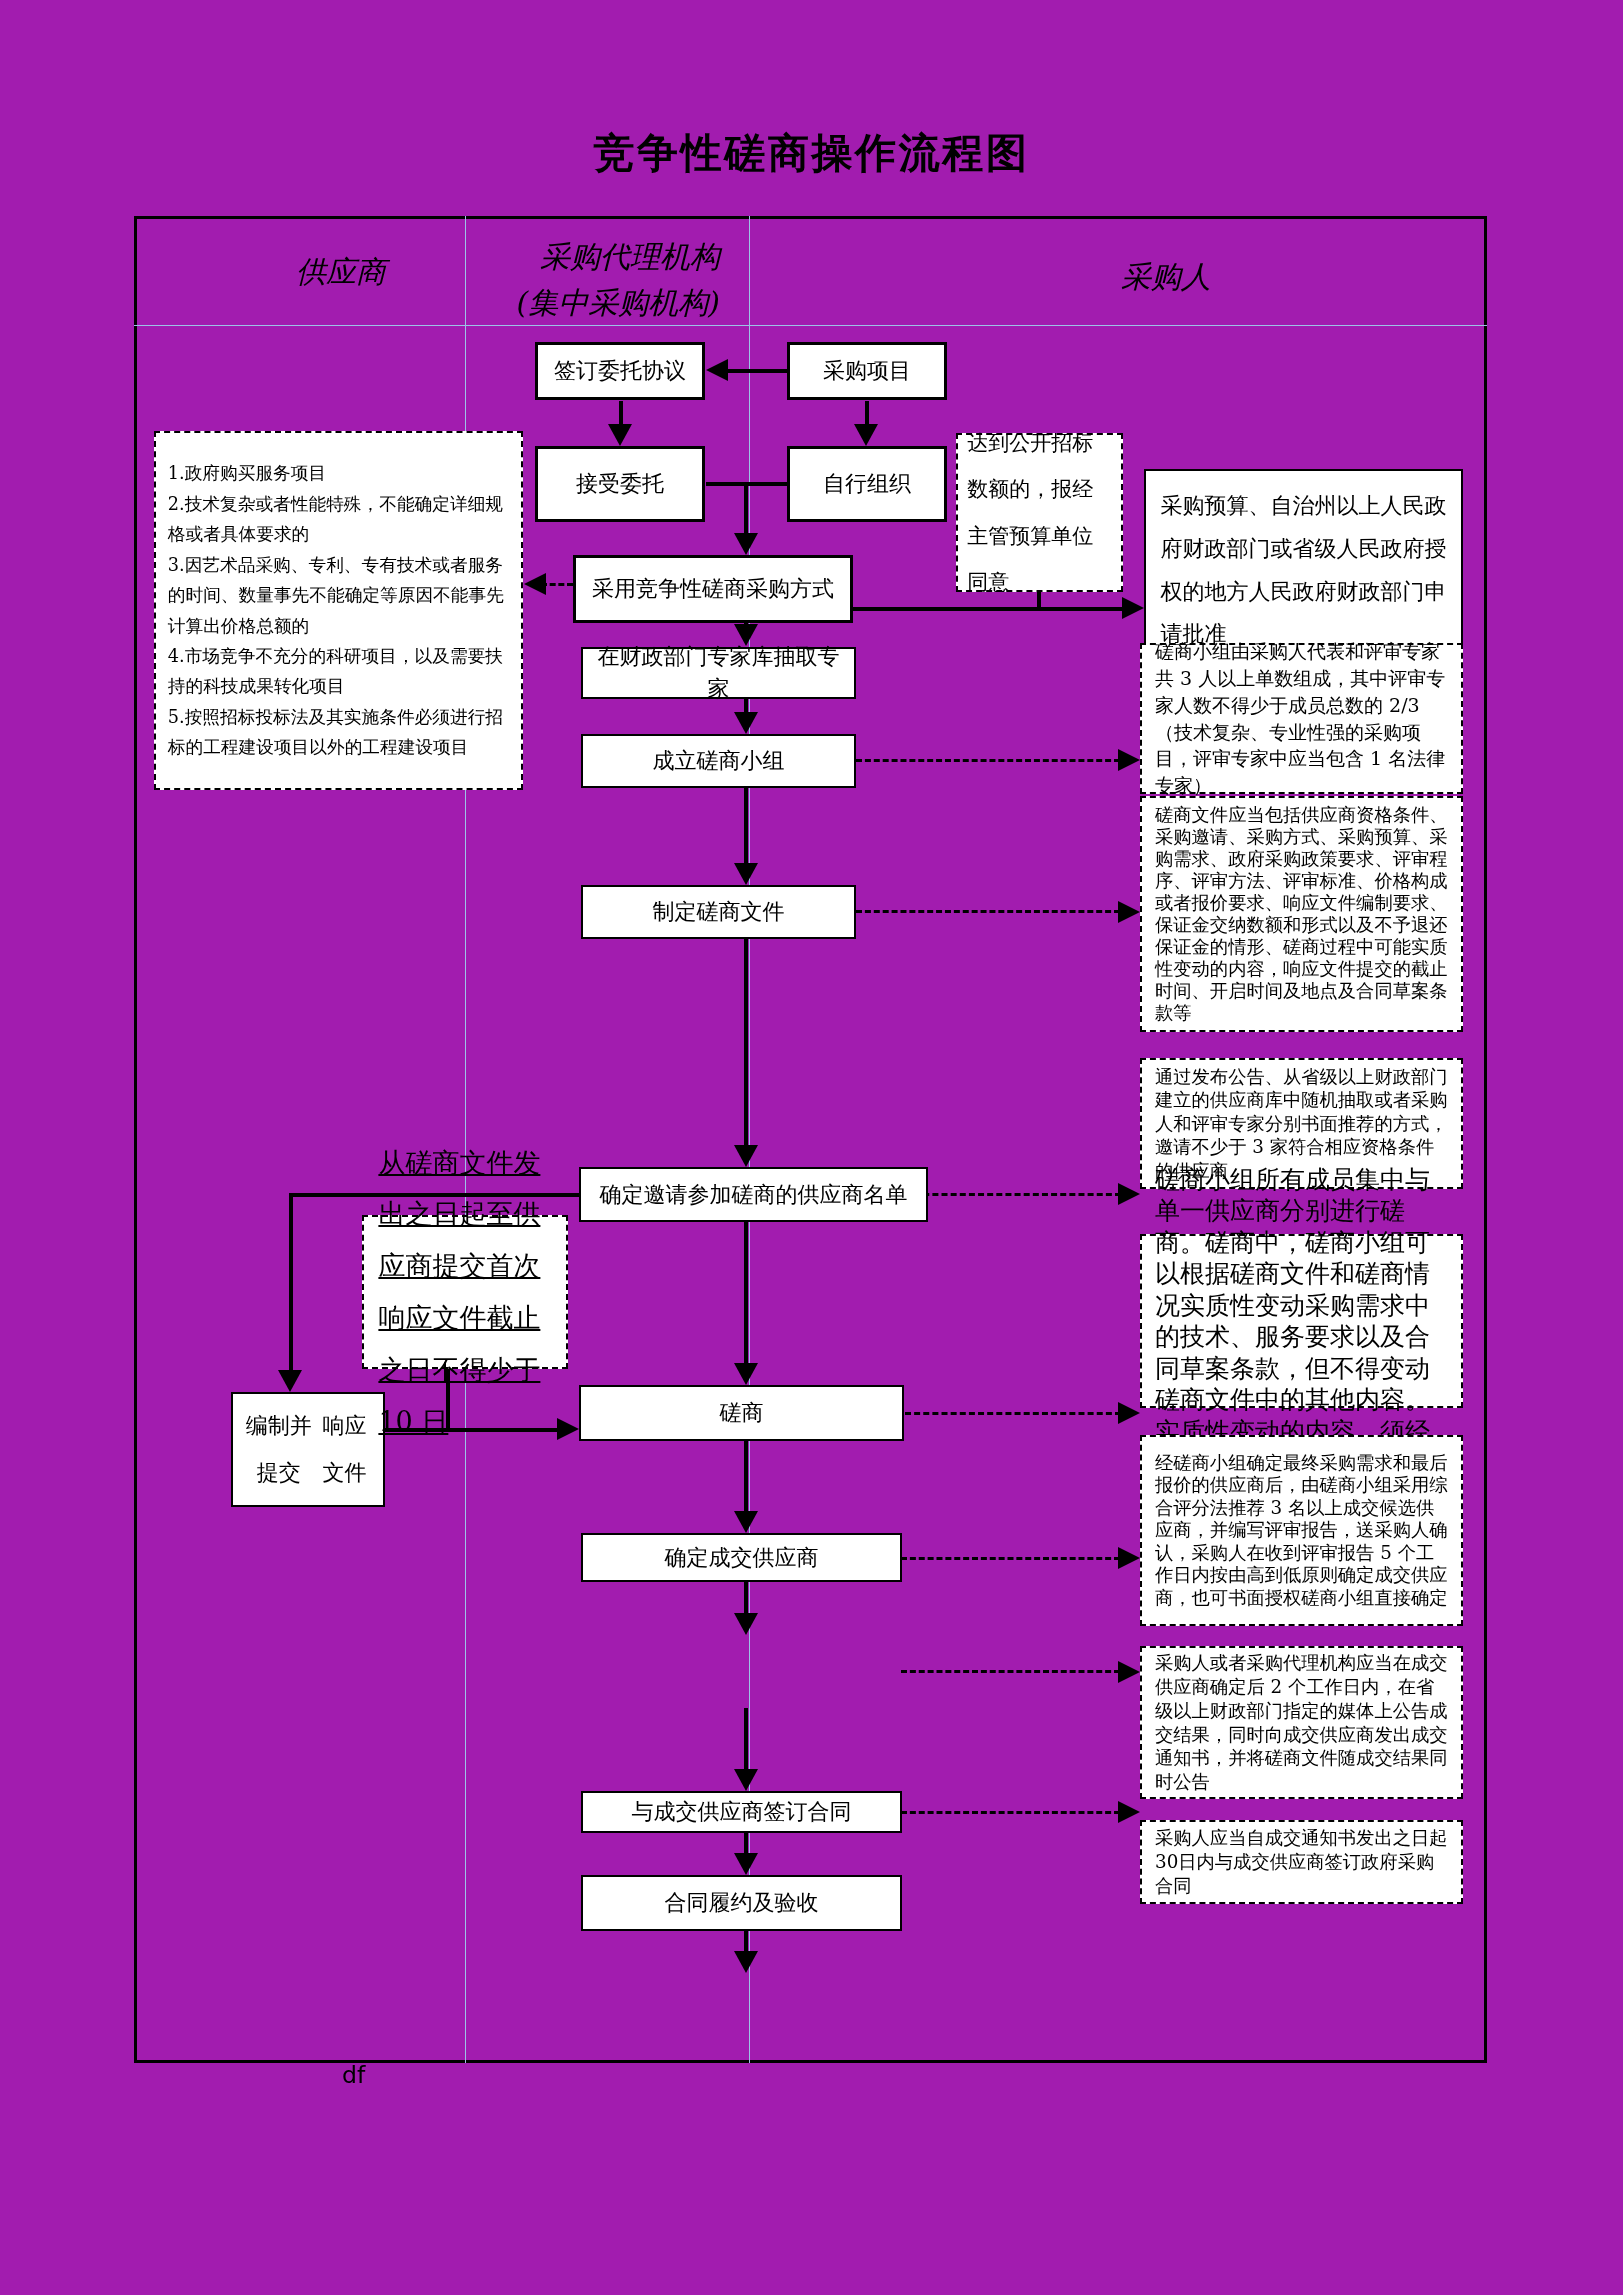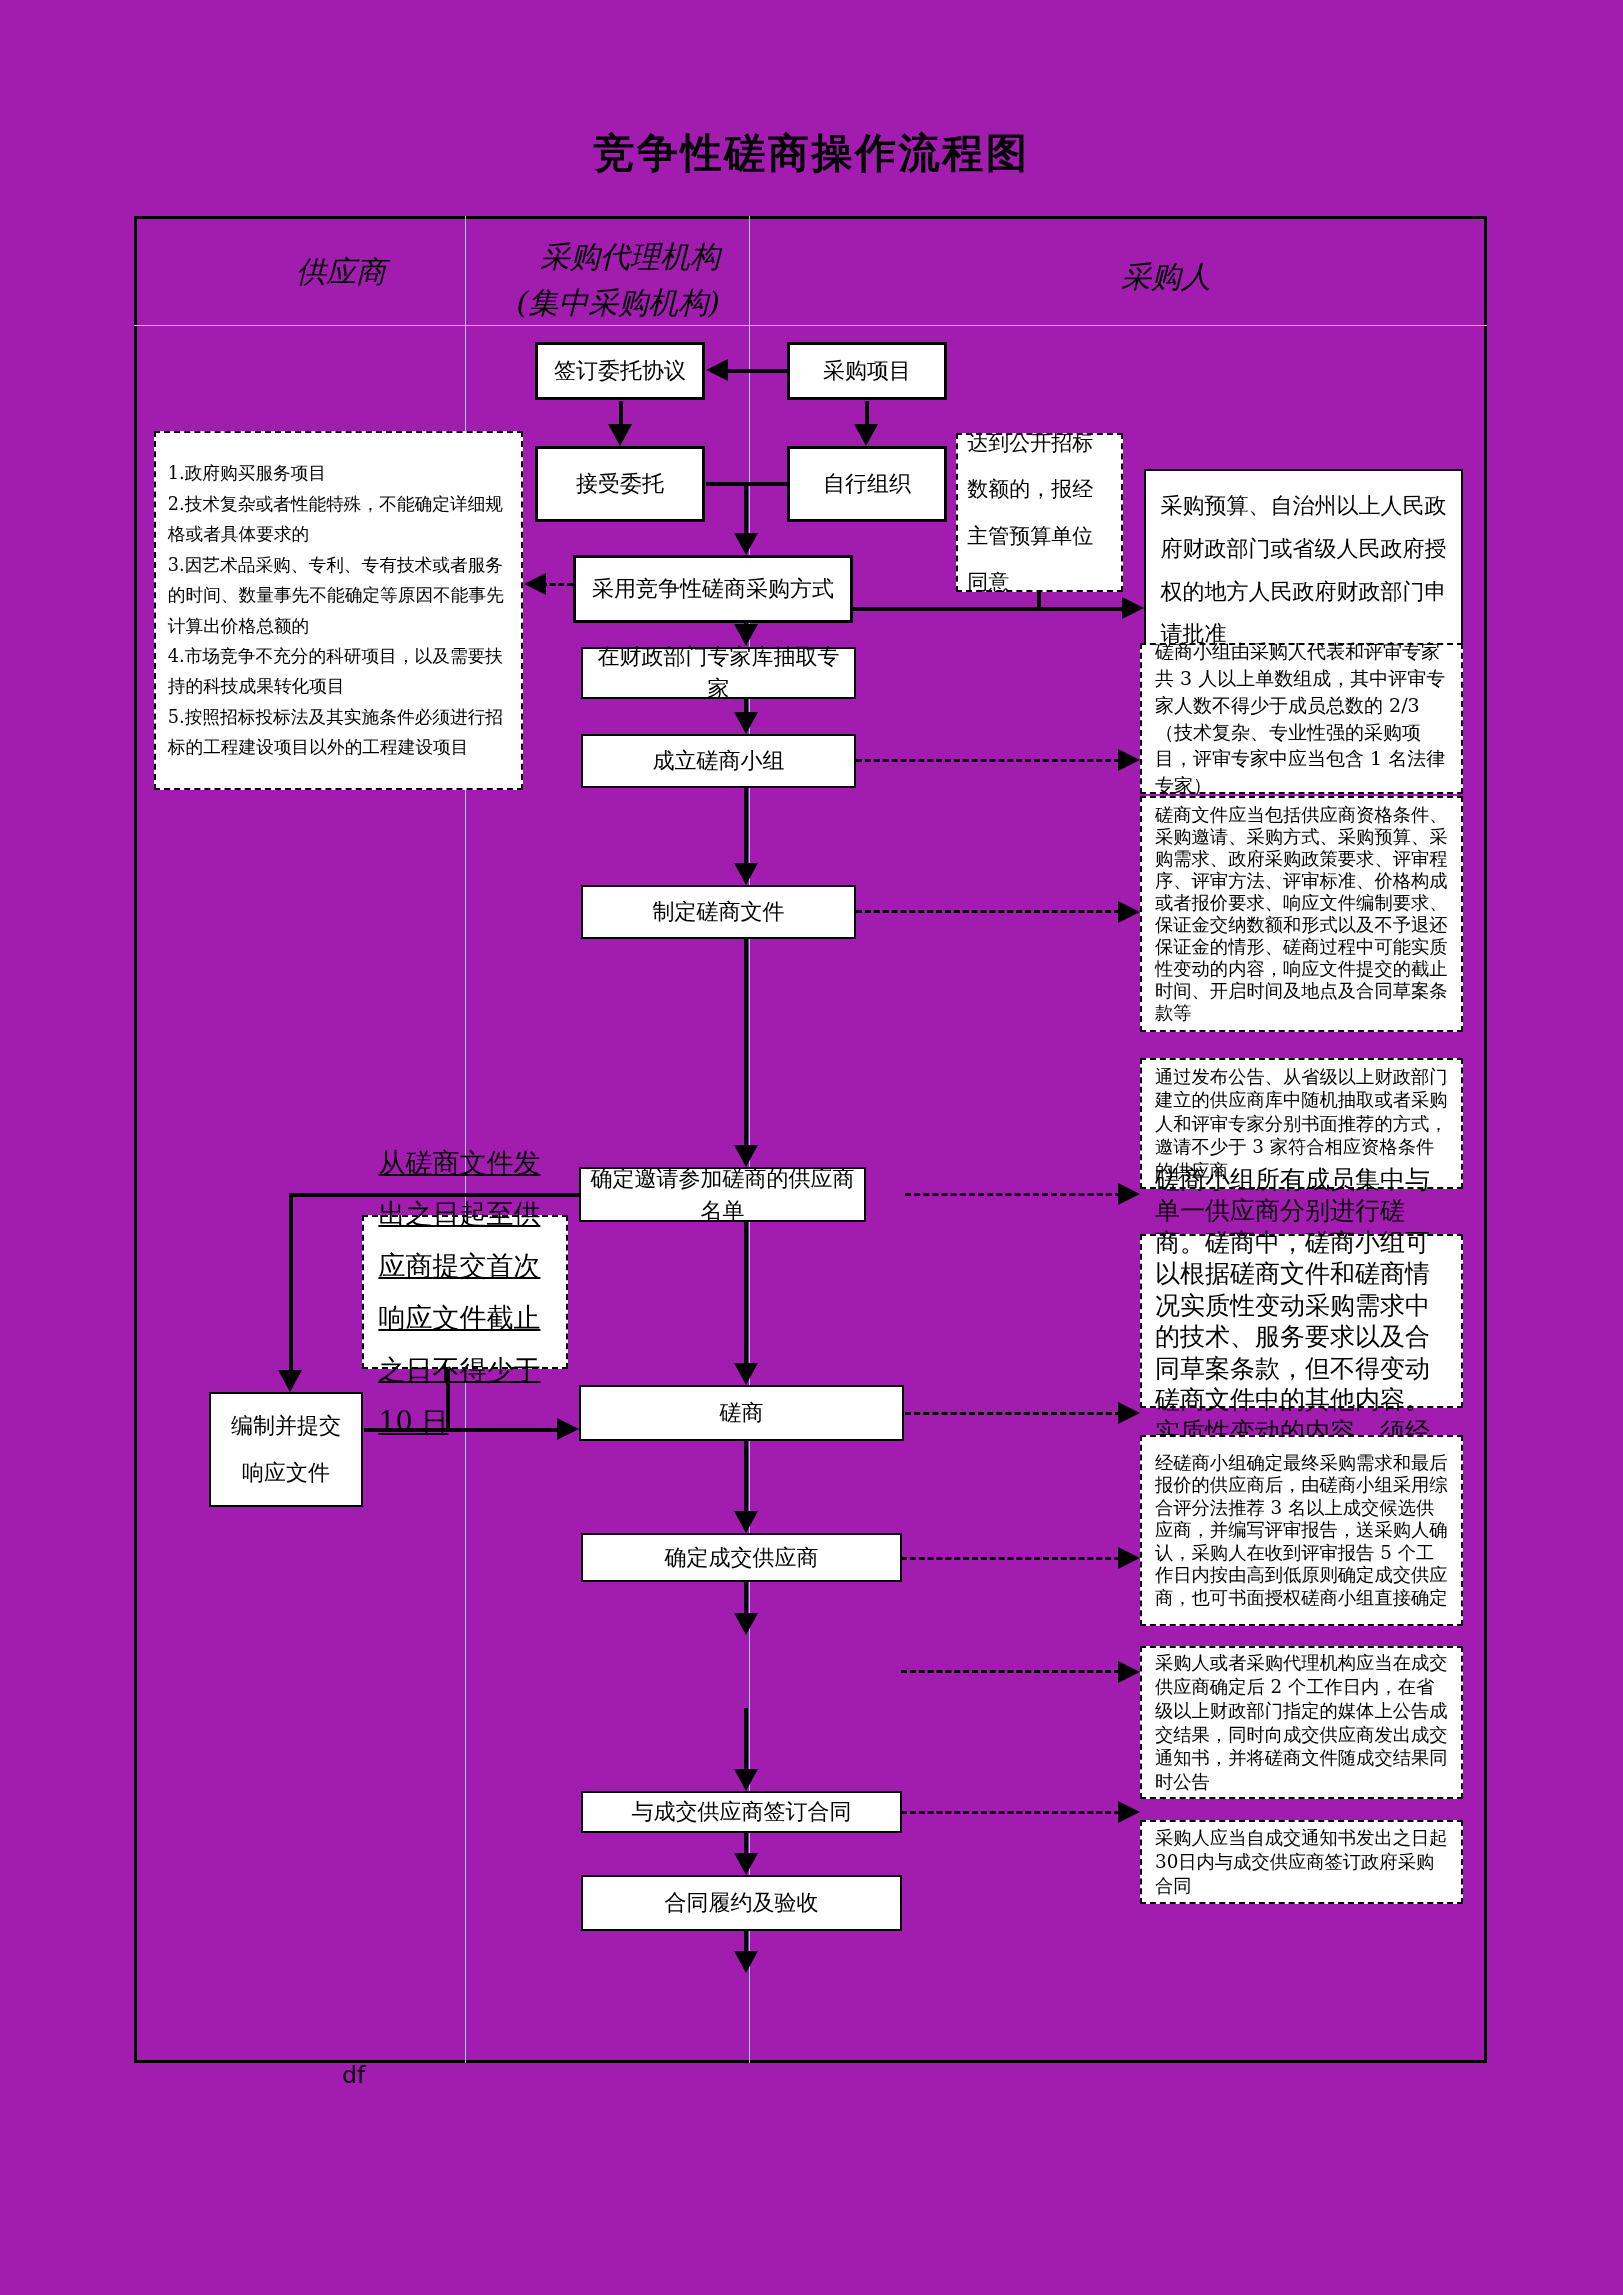--- a/index.html
+++ b/index.html
@@ -8,21 +8,21 @@
   .title{position:absolute;left:0;top:126px;width:100%;text-align:center;
          font-size:41px;font-weight:bold;letter-spacing:2.6px;}
   .frame{position:absolute;left:134px;top:216px;width:1353px;height:1847px;
          border:3.3px solid #000;box-sizing:border-box;z-index:0;}
   .lane-v{position:absolute;width:1.3px;background:#9dc3e6;z-index:1;}
   .lane-h{position:absolute;height:1.3px;background:#9dc3e6;z-index:1;}
   .lane-label{position:absolute;font-size:30px;text-align:right;z-index:2;font-style:italic;}
   .box{position:absolute;background:#fff;border:2.6px solid #000;box-sizing:border-box;
        display:flex;align-items:center;justify-content:center;text-align:center;
        font-size:22px;line-height:1.45;z-index:3;padding:3.9px 9.2px;}
-  .box.two{flex-direction:column;}
+  .box.two{flex-direction:row;margin-left:22px;}
   .note{position:absolute;background:#fff;border:2px dashed #000;box-sizing:border-box;
         display:flex;flex-direction:column;justify-content:center;text-align:left;
         z-index:3;}
   .hline{position:absolute;height:3.9px;background:#000;z-index:2;}
   .vline{position:absolute;width:3.9px;background:#000;z-index:2;}
   .dhline{position:absolute;height:0;border-top:3.3px dashed #000;z-index:2;}
   .ah{position:absolute;width:0;height:0;z-index:2;}
   .ah-down{border-left:12.4px solid transparent;border-right:12.4px solid transparent;border-top:22px solid #000;}
   .ah-right{border-top:11.8px solid transparent;border-bottom:11.8px solid transparent;border-left:22px solid #000;}
   .ah-left{border-top:11.8px solid transparent;border-bottom:11.8px solid transparent;border-right:22px solid #000;}
@@ -47,21 +47,21 @@
   <div class="lane-label" style="left:1021px;top:257px;width:190px;">采购人</div>
 
   <div class="box" style="left:535px;top:342px;width:170px;height:58px;border-width:3.3px;">签订委托协议</div>
   <div class="box" style="left:787px;top:342px;width:160px;height:58px;border-width:3.3px;">采购项目</div>
   <div class="box" style="left:535px;top:446px;width:170px;height:76px;border-width:3.3px;">接受委托</div>
   <div class="box" style="left:787px;top:446px;width:160px;height:76px;border-width:3.3px;">自行组织</div>
   <div class="box" style="left:573px;top:555px;width:280px;height:68px;border-width:3.3px;">采用竞争性磋商采购方式</div>
   <div class="box" style="left:581px;top:647px;width:275px;height:52px;">在财政部门专家库抽取专家</div>
   <div class="box" style="left:581px;top:734px;width:275px;height:54px;">成立磋商小组</div>
   <div class="box" style="left:581px;top:885px;width:275px;height:54px;">制定磋商文件</div>
-  <div class="box" style="left:579px;top:1167px;width:287px;height:55px;">确定邀请参加磋商的供应商名单</div>
+  <div class="box" style="left:579px;top:1167px;width:349px;height:55px;">确定邀请参加磋商的供应商名单</div>
   <div class="box" style="left:579px;top:1385px;width:325px;height:56px;">磋商</div>
   <div class="box" style="left:581px;top:1533px;width:321px;height:49px;">确定成交供应商</div>
   <div class="box" style="left:581px;top:1791px;width:321px;height:42px;">与成交供应商签订合同</div>
   <div class="box" style="left:581px;top:1875px;width:321px;height:56px;">合同履约及验收</div>
 
   <div class="box two" style="left:209px;top:1392px;width:154px;height:115px;line-height:2.1;">
     <div>编制并提交</div>
     <div>响应文件</div>
   </div>
 

